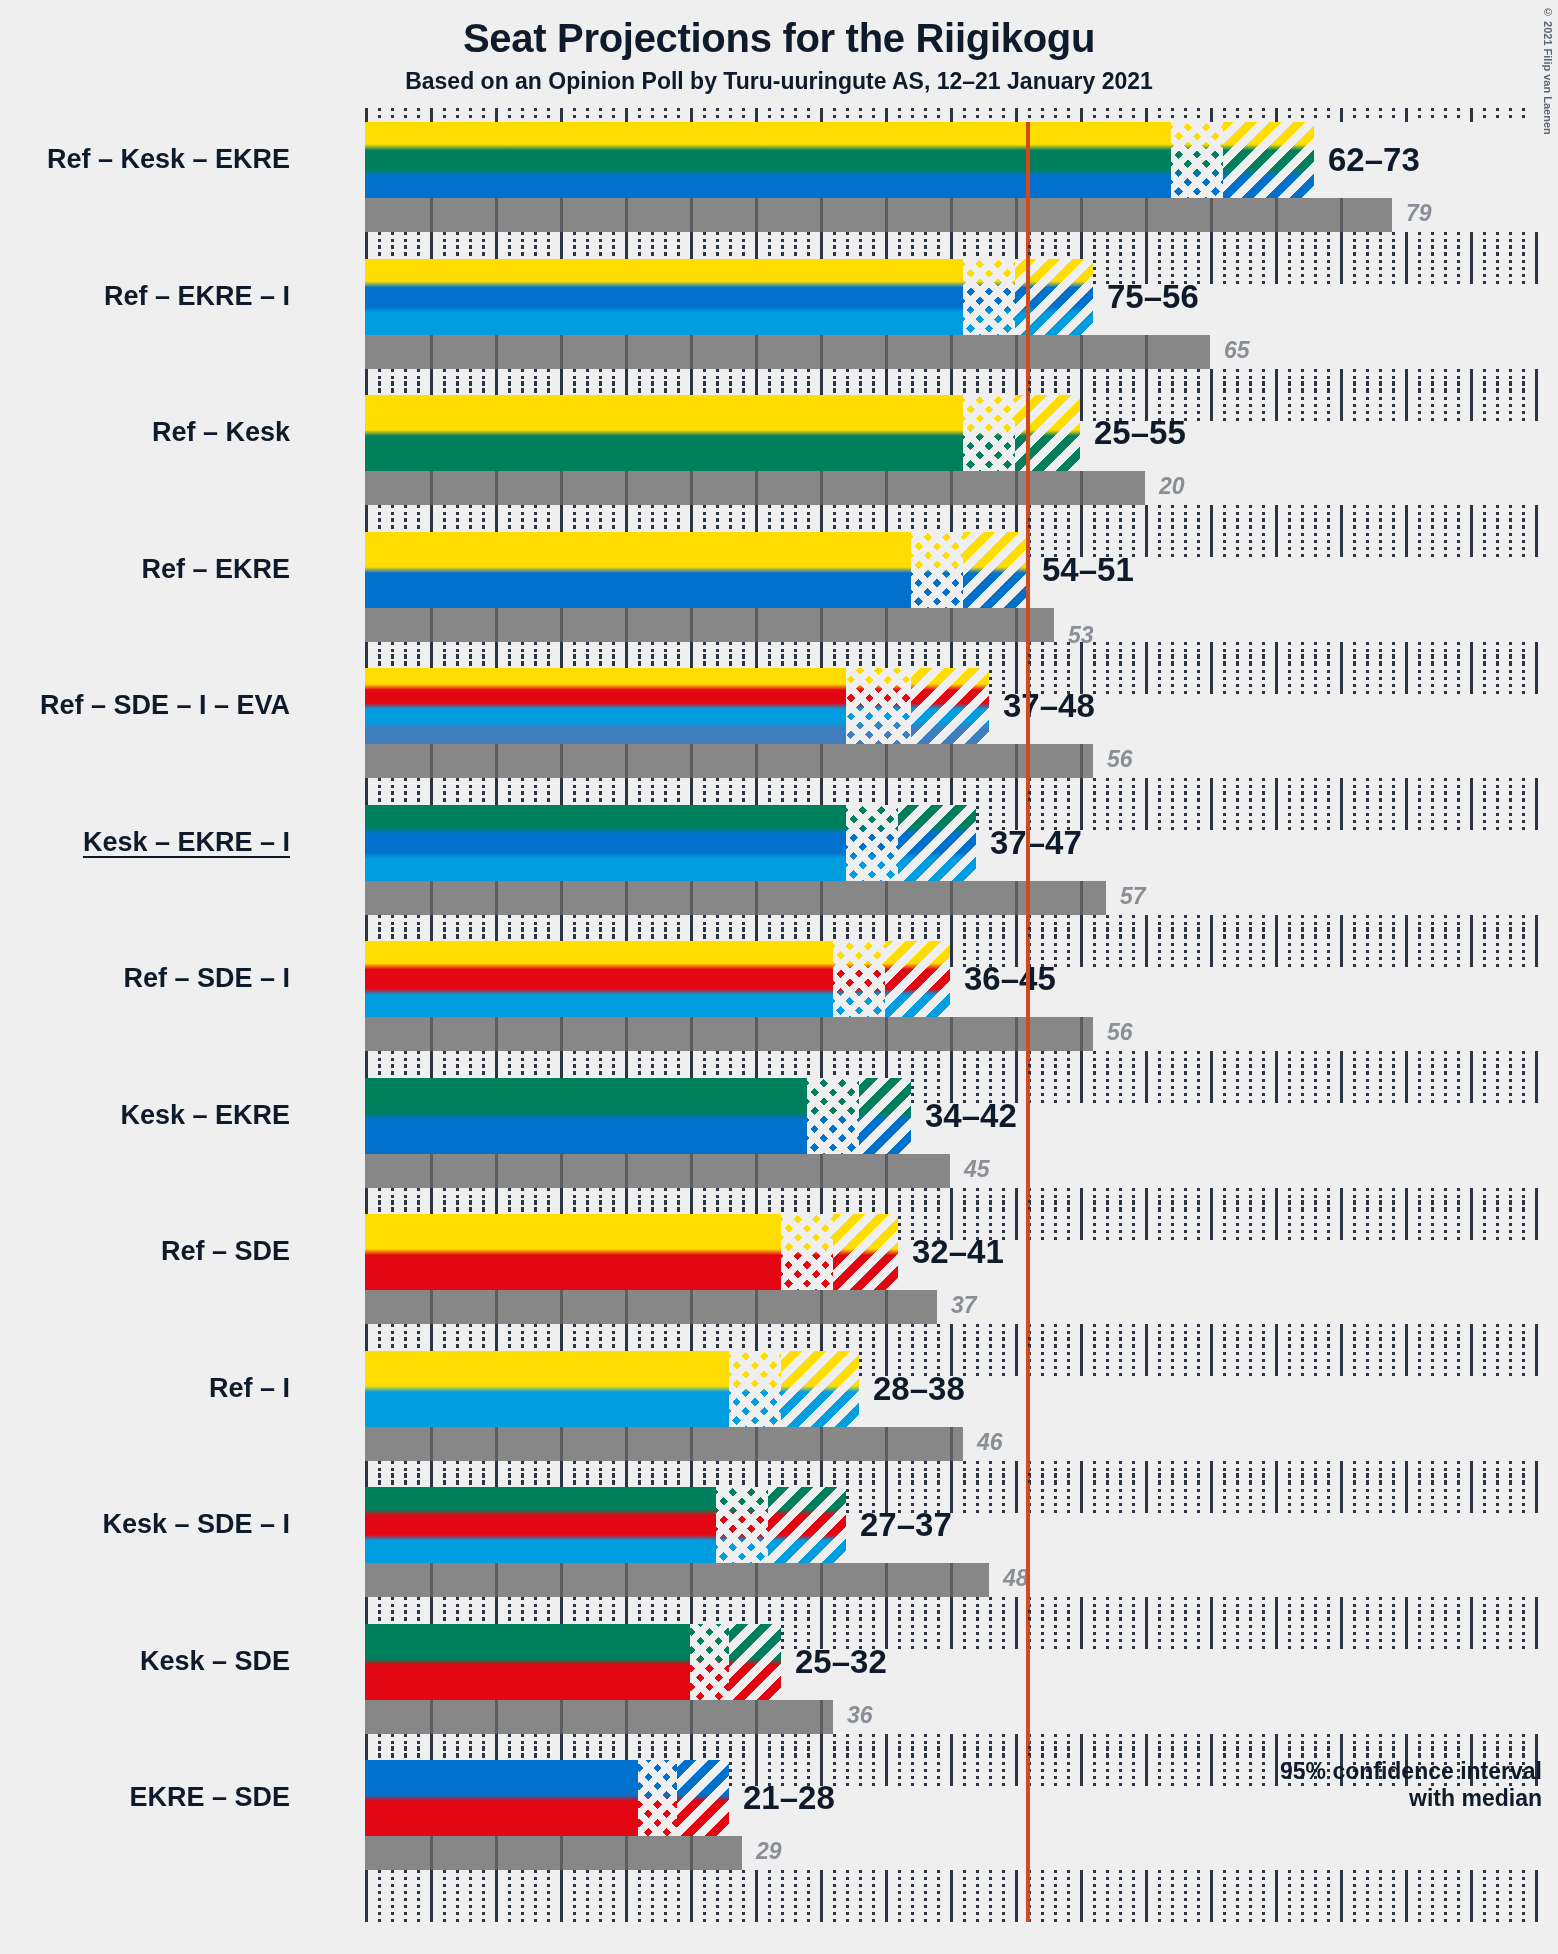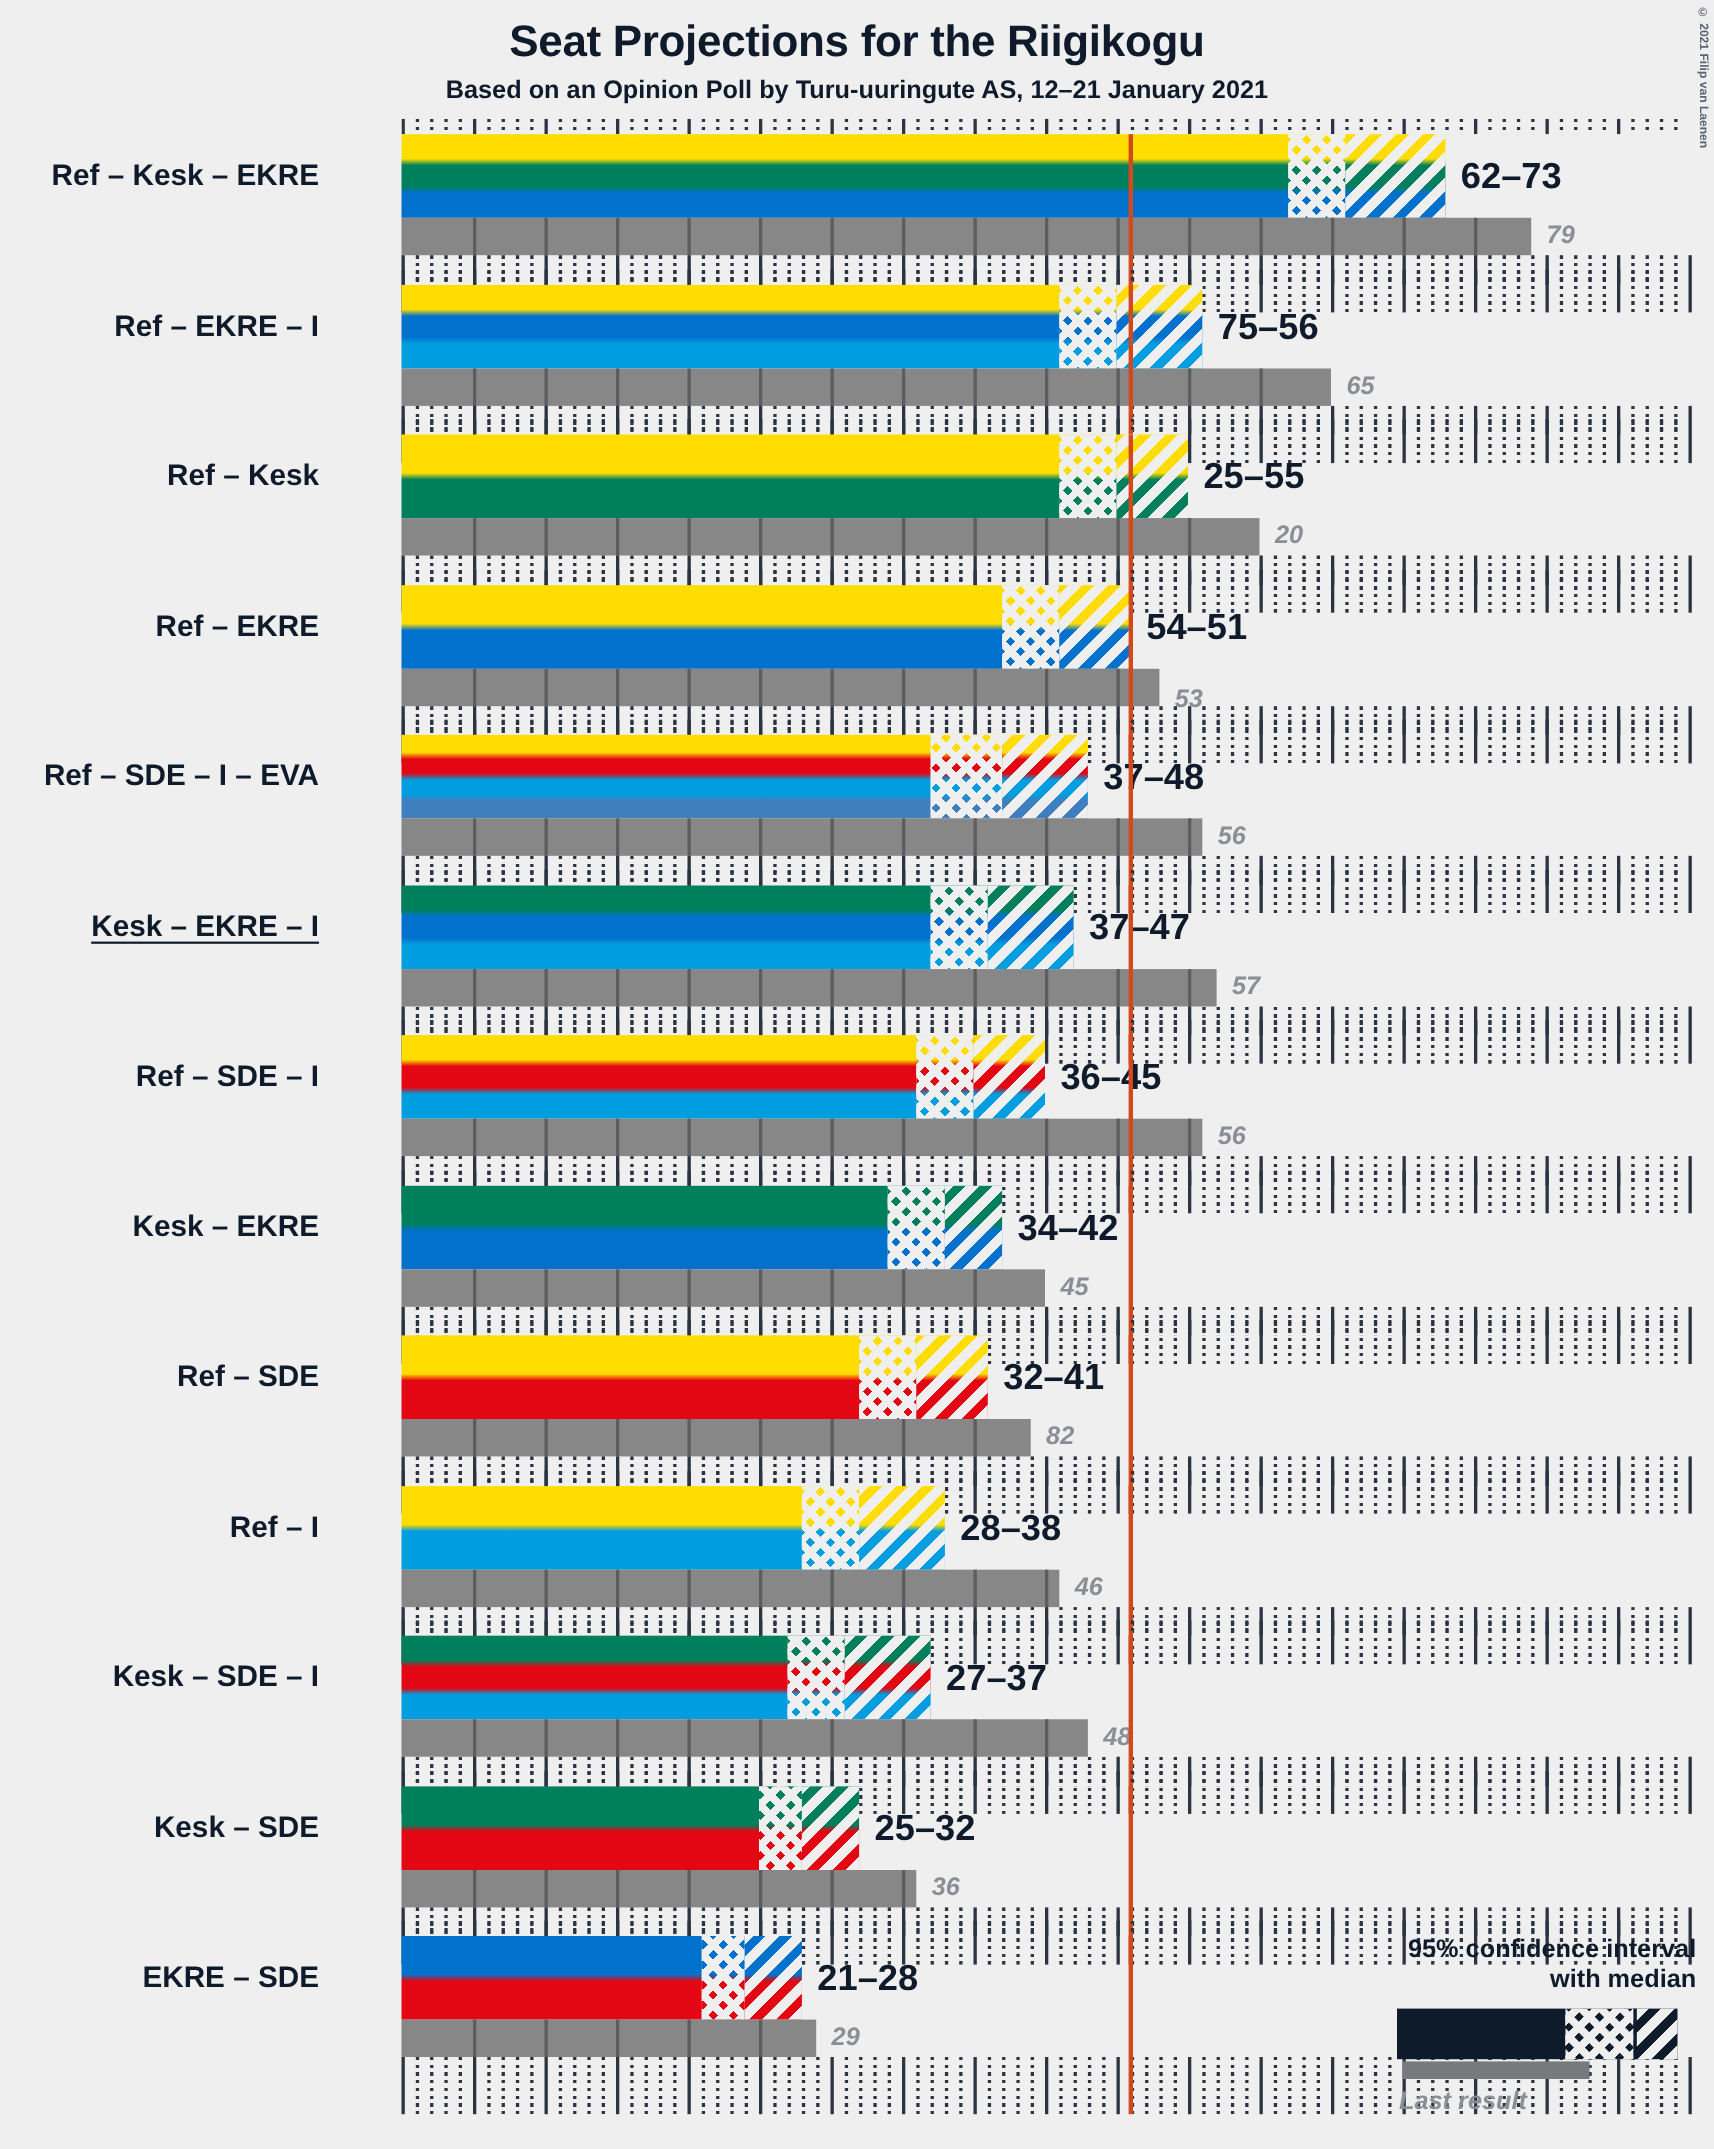--- a/index.html
+++ b/index.html
@@ -1912,21 +1912,21 @@
       <div class="lastbar" style="top: 90px; width: 572px;">
         <div class="lastline" style="left: 65px; top: 0px;"></div>
         <div class="lastline" style="left: 130px; top: 0px;"></div>
         <div class="lastline" style="left: 195px; top: 0px;"></div>
         <div class="lastline" style="left: 260px; top: 0px;"></div>
         <div class="lastline" style="left: 325px; top: 0px;"></div>
         <div class="lastline" style="left: 390px; top: 0px;"></div>
         <div class="lastline" style="left: 455px; top: 0px;"></div>
         <div class="lastline" style="left: 520px; top: 0px;"></div>
       </div>
-      <div class="lastval" style="left: 951px; top: 94px;">82</div>
+      <div class="lastval" style="left: 951px; top: 94px;">37</div>
       <div style="position: absolute; left: 365px; top: 124px; width: 1170px; height: 52px;">
         <div class="gridline" style="left: 0px; top: 0px; height: 52px;"></div>
         <div class="gridminor" style="left: 13px; top: 0px; height: 52px;"></div>
         <div class="gridminor" style="left: 26px; top: 0px; height: 52px;"></div>
         <div class="gridminor" style="left: 39px; top: 0px; height: 52px;"></div>
         <div class="gridminor" style="left: 52px; top: 0px; height: 52px;"></div>
         <div class="gridline" style="left: 65px; top: 0px; height: 52px;"></div>
         <div class="gridminor" style="left: 78px; top: 0px; height: 52px;"></div>
         <div class="gridminor" style="left: 91px; top: 0px; height: 52px;"></div>
         <div class="gridminor" style="left: 104px; top: 0px; height: 52px;"></div>
@@ -2851,22 +2851,13 @@
         <div class="gridminor" style="left: 1157px; top: 0px; height: 52px;"></div>
         <div class="gridline" style="left: 1170px; top: 0px; height: 52px;"></div>
       </div>
       <div class="majority" style="left: 1026px; top: 14px; height: 162px;"></div>
     </div>
   </div>
 
 <div id="legend">
   <div class="ltext">95% confidence interval</div>
   <div class="ltext">with median</div>
-  <div class="lbarwrap">
-    <div class="lbar">
-      <div class="lcross" style="left: 153px; width: 62.475px; background-image: repeating-linear-gradient(45deg, rgb(239, 239, 239) 0px, rgb(239, 239, 239) 7px, transparent 7px, transparent 13px), repeating-linear-gradient(-45deg, rgb(239, 239, 239) 0px, rgb(239, 239, 239) 7px, transparent 7px, transparent 13px);"></div>
-      <div class="ldiag" style="left: 215.475px; width: 39.525px; background-image: repeating-linear-gradient(-45deg, rgb(239, 239, 239) 0px, rgb(239, 239, 239) 9px, transparent 9px, transparent 17px);"></div>
-      <div class="lsep" style="left: 215.475px;"></div>
-    </div>
-    <div class="llast"></div>
-    <div class="llabel">Last result</div>
-  </div>
 </div>
 
 </body></html>

